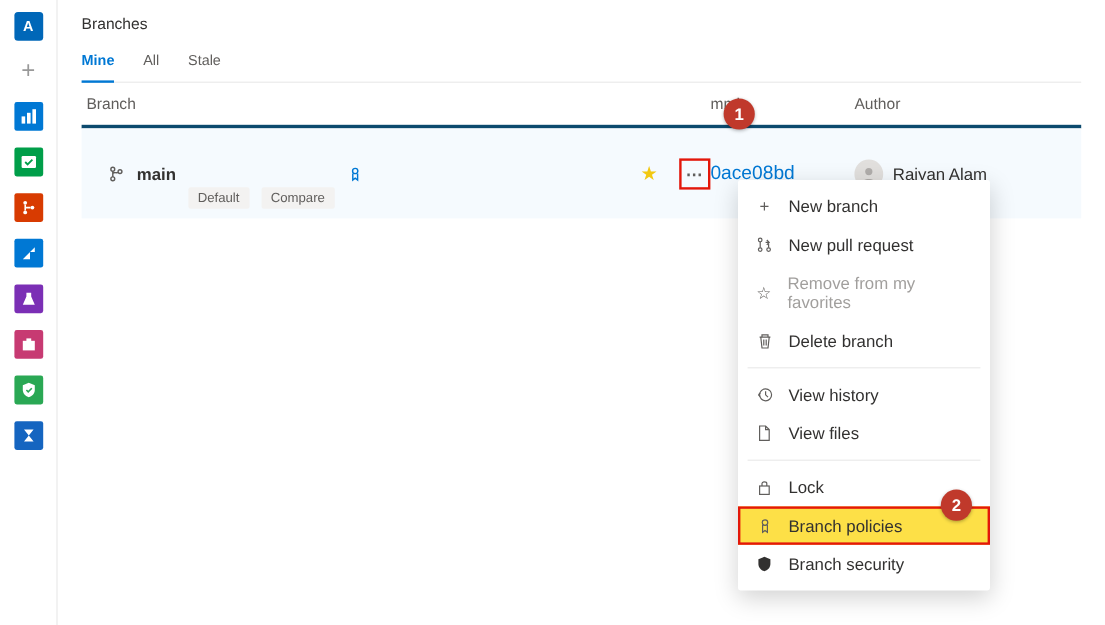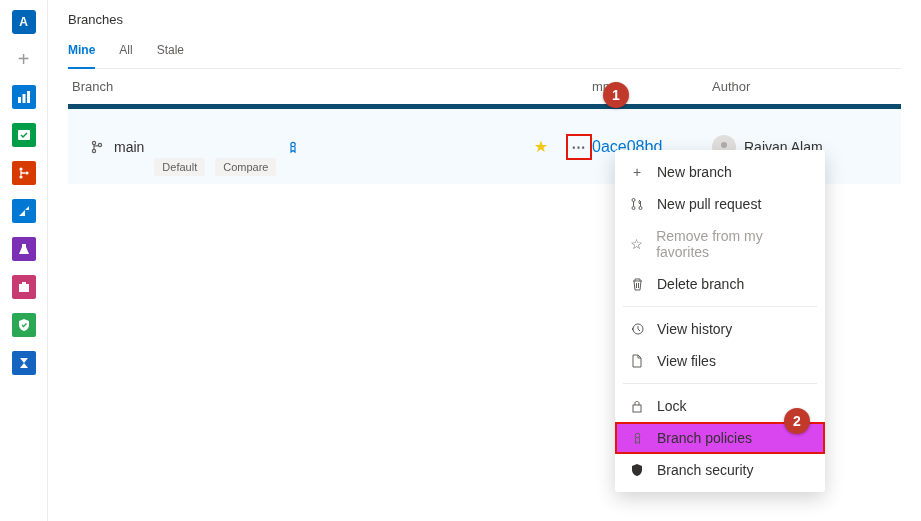--- a/index.html
+++ b/index.html
@@ -39,35 +39,35 @@
   }
   .main { flex:1; padding: 10px 20px; position:relative; }
   .page-title { font-size: 13px; font-weight:400; color:#323130; margin: 2px 0 10px 0; }
   .tabs { display:flex; gap:24px; border-bottom:1px solid #eaeaea; margin-bottom:0; }
   .tab { padding:6px 0 10px 0; font-size:12px; color:#605e5c; cursor:pointer; }
   .tab.active { color:#0078d4; border-bottom:2px solid #0078d4; font-weight:600; margin-bottom:-1px; }
   .headerrow {
     display:flex; align-items:center;
     padding: 10px 4px;
     color:#605e5c; font-size:13px;
-    border-bottom:5px solid #0c4a6e;
+    border-bottom:3px solid #0c4a6e;
   }
   .col-branch { flex: 0 0 520px; }
   .col-commit { flex: 0 0 120px; }
   .col-author { flex: 1; }
   .branchrow {
     display:flex; align-items:center;
     background:#f5fafe;
     padding: 8px 4px;
     position:relative;
     min-height:40px;
   }
   .branch-cell { flex:0 0 520px; display:flex; align-items:center; gap:10px; }
   .branch-icon { margin-left:18px; color:#605e5c; }
-  .branch-name { font-size:14px; color:#323130; }
+  .branch-name { font-size:14px; color:#323130;font-weight:bold; }
   .tag {
     background:#f3f2f1; color:#605e5c;
     font-size:11px; padding:3px 8px; border-radius:2px;margin-top:41px;
   }
   .policy-icon { color:#0078d4; }
   .star { color:#f2c811; font-size:16px; margin-right:8px; }
   .more-btn {
     width:26px; height:26px;
     display:flex; align-items:center; justify-content:center;
     color:#605e5c; font-weight:bold; letter-spacing:1px;
@@ -92,21 +92,21 @@
     z-index:10;
   }
   .menu-item {
     display:flex; align-items:center; gap:12px;
     padding: 8px 14px;
     font-size:14px; color:#323130;
     cursor:pointer;
   }
   .menu-item.disabled { color:#a19f9d; cursor:default; }
   .menu-item.highlight {
-    background:#d946ef;
+    background:#fde047;
     outline:2px solid #e3170a;
     outline-offset:-2px;
   }
   .menu-sep { height:1px; background:#eaeaea; margin:6px 8px; }
   .menu-icon { width:16px; display:flex; justify-content:center; color:#605e5c; }
   .callout {
     position:absolute;
     width:26px; height:26px; border-radius:50%;
     background:#c0392b; color:#fff;
     display:flex; align-items:center; justify-content:center;

